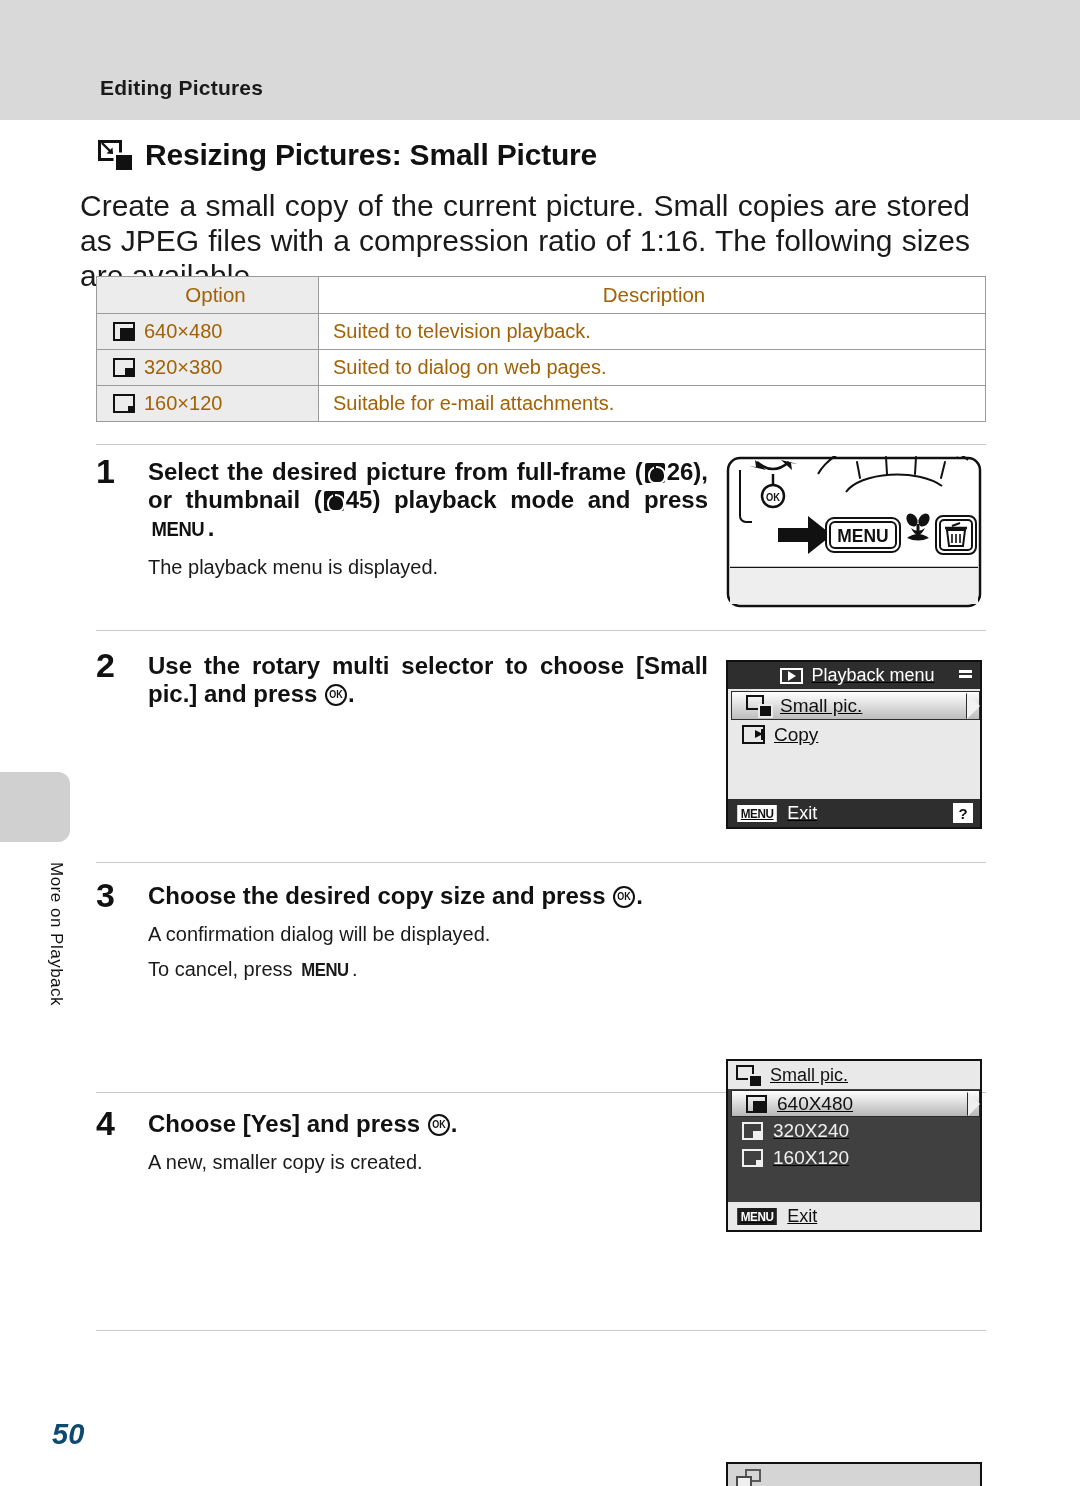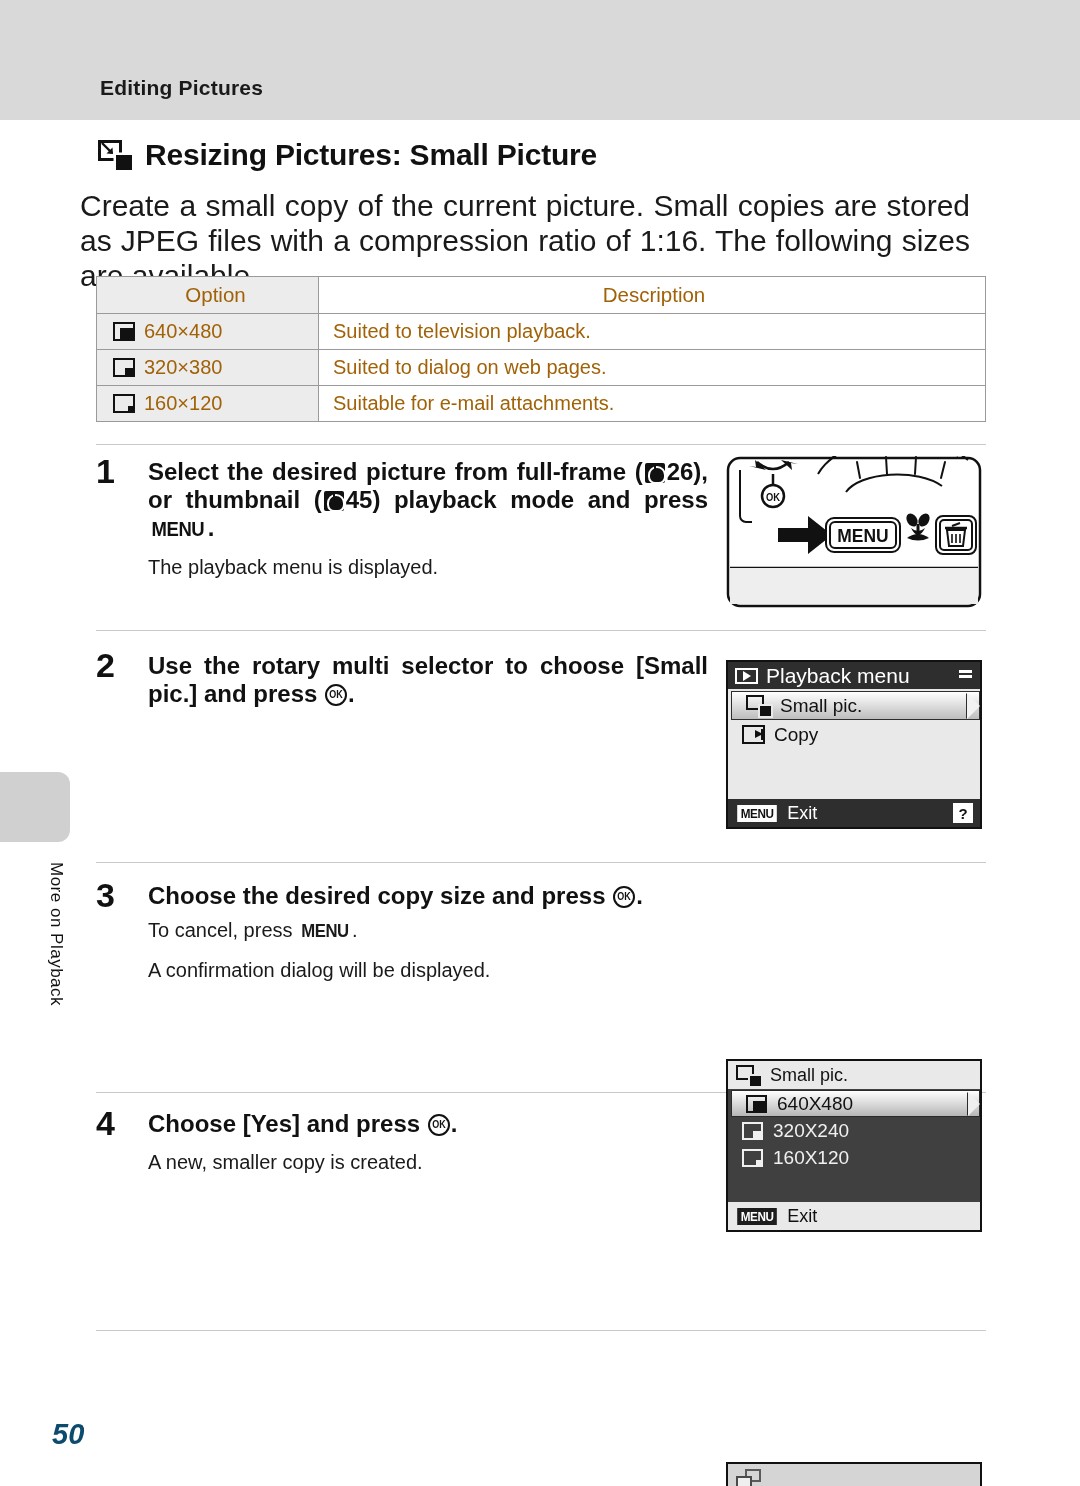--- a/index.html
+++ b/index.html
@@ -240,21 +240,21 @@
   }
   .book-glyph::after {
     content: "";
     position: absolute;
     left: 9px; top: 3px;
     width: 2px; height: 14px;
     background: #111;
   }
 
   
-  .panel { position: absolute; }
+  .panel { position: absolute; text-decoration: underline; }
 
   
   .camera-art {
     left: 726px; top: 456px;
     width: 256px; height: 152px;
   }
   .lcd {
     width: 256px;
     border: 2.5px solid #111;
     background: #fff;
@@ -267,22 +267,23 @@
   .scr-confirm  { left: 726px; top: 1120px; width: 256px; }
 
   .scr-title {
     background: #2e2e2e;
     color: #fff;
     height: 27px;
     display: flex;
     align-items: center;
     padding-left: 7px;
     gap: 8px;
-    font-size: 21px;
-    position: relative;
+    font-size: 18px;
+    position: relative;
+    justify-content: center;
   }
   .scr-title .bars {
     position: absolute; right: 8px; top: 8px;
     width: 13px;
   }
   .scr-title .bars i {
     display: block; height: 3px; background: #fff; margin-bottom: 2px;
   }
   .play-icon {
     width: 23px; height: 16px;
@@ -538,22 +539,22 @@
   <div class="step-num">2</div>
   <div class="step-body">
     <div class="step-main"><span>Use the rotary multi selector to choose [Small pic.] and press </span><span class="ok-glyph"></span><span>.</span></div>
   </div>
 </div>
 
 <div class="step" style="top:882px">
   <div class="step-num">3</div>
   <div class="step-body">
     <div class="step-main"><span>Choose the desired copy size and press </span><span class="ok-glyph"></span><span>.</span></div>
+    <div class="step-sub">A confirmation dialog will be displayed.</div>
     <div class="step-sub tight"><span>To cancel, press </span><span class="menu-glyph" style="font-size:19px">MENU</span><span>.</span></div>
-    <div class="step-sub">A confirmation dialog will be displayed.</div>
   </div>
 </div>
 
 <div class="step" style="top:1110px">
   <div class="step-num">4</div>
   <div class="step-body">
     <div class="step-main nojust"><span>Choose [Yes] and press </span><span class="ok-glyph"></span><span>.</span></div>
     <div class="step-sub">A new, smaller copy is created.</div>
   </div>
 </div>

